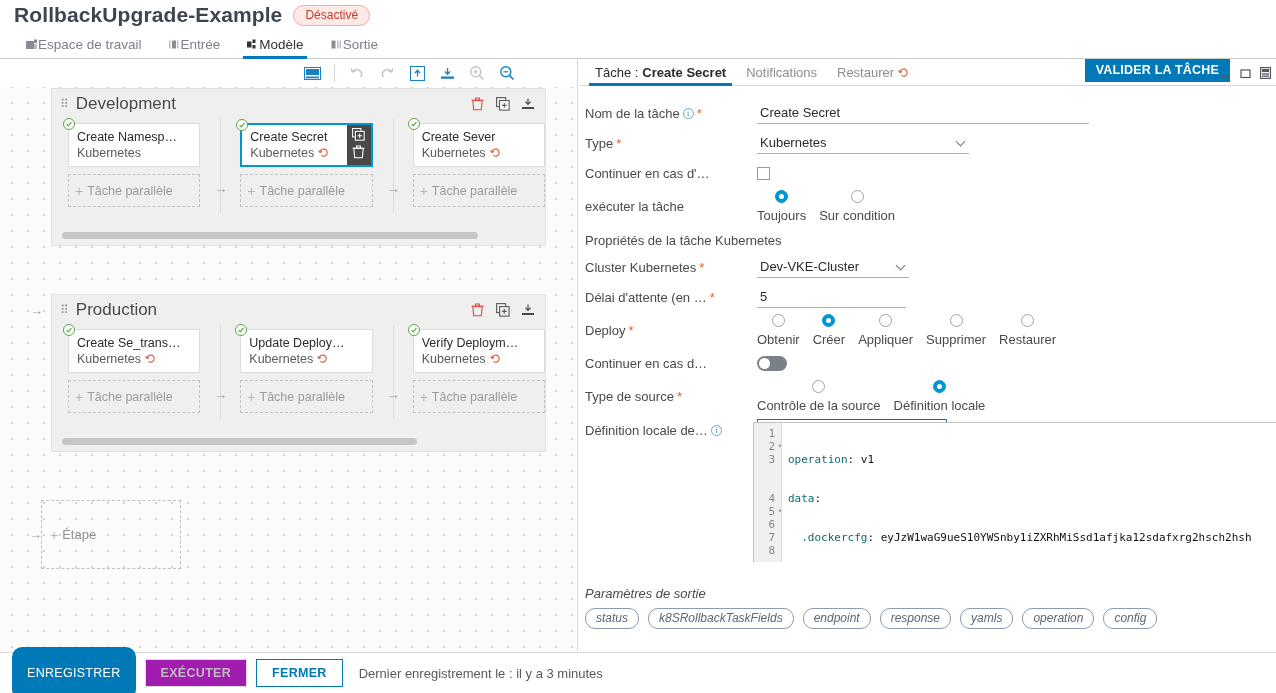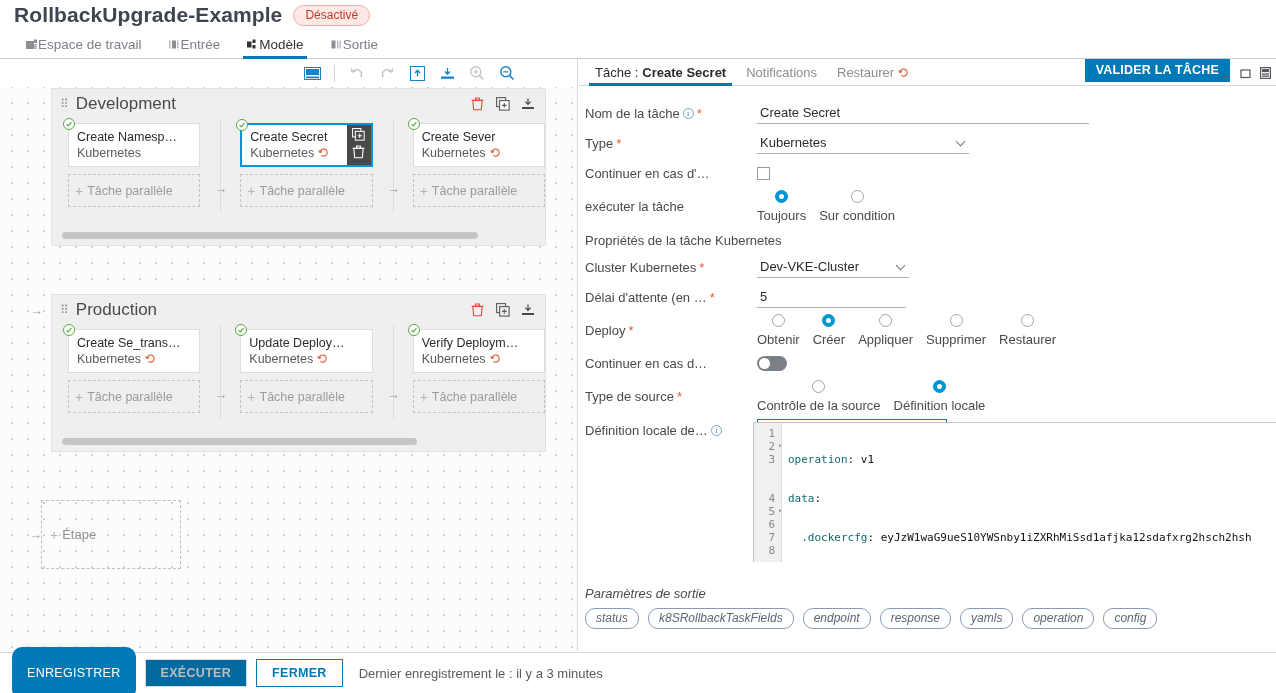--- a/index.html
+++ b/index.html
@@ -274,21 +274,21 @@
   .footer {
     position: absolute; left: 0; top: 652px; width: 1276px; height: 41px;
     background: #fff; border-top: 1px solid #d9d9d9;
     display: flex; align-items: center; padding-left: 12px; gap: 9px;
   }
   .btn-primary {
     background: #0079b8; color: #fff; font-size: 12.5px; font-weight: normal;
     padding: 19px 15px; cursor: pointer; letter-spacing: .3px; border-radius: 10px;
   }
   .btn-disabled {
-    background: #0369a1; color: #bdbdbd; border: 1px solid #dcdcdc; font-size: 12.5px; font-weight: bold;
+    background: #a21caf; color: #bdbdbd; border: 1px solid #dcdcdc; font-size: 12.5px; font-weight: bold;
     padding: 6px 15px; cursor: default; letter-spacing: .3px;
   }
   .btn-outline {
     background: #fff; color: #0079b8; border: 1px solid #0079b8; font-size: 12.5px; font-weight: bold;
     padding: 6px 15px; cursor: pointer; letter-spacing: .3px;
   }
   .savetext { font-size: 13px; color: #5a5a5a; margin-left: 7px; }
 </style>
 </head>
 <body>

